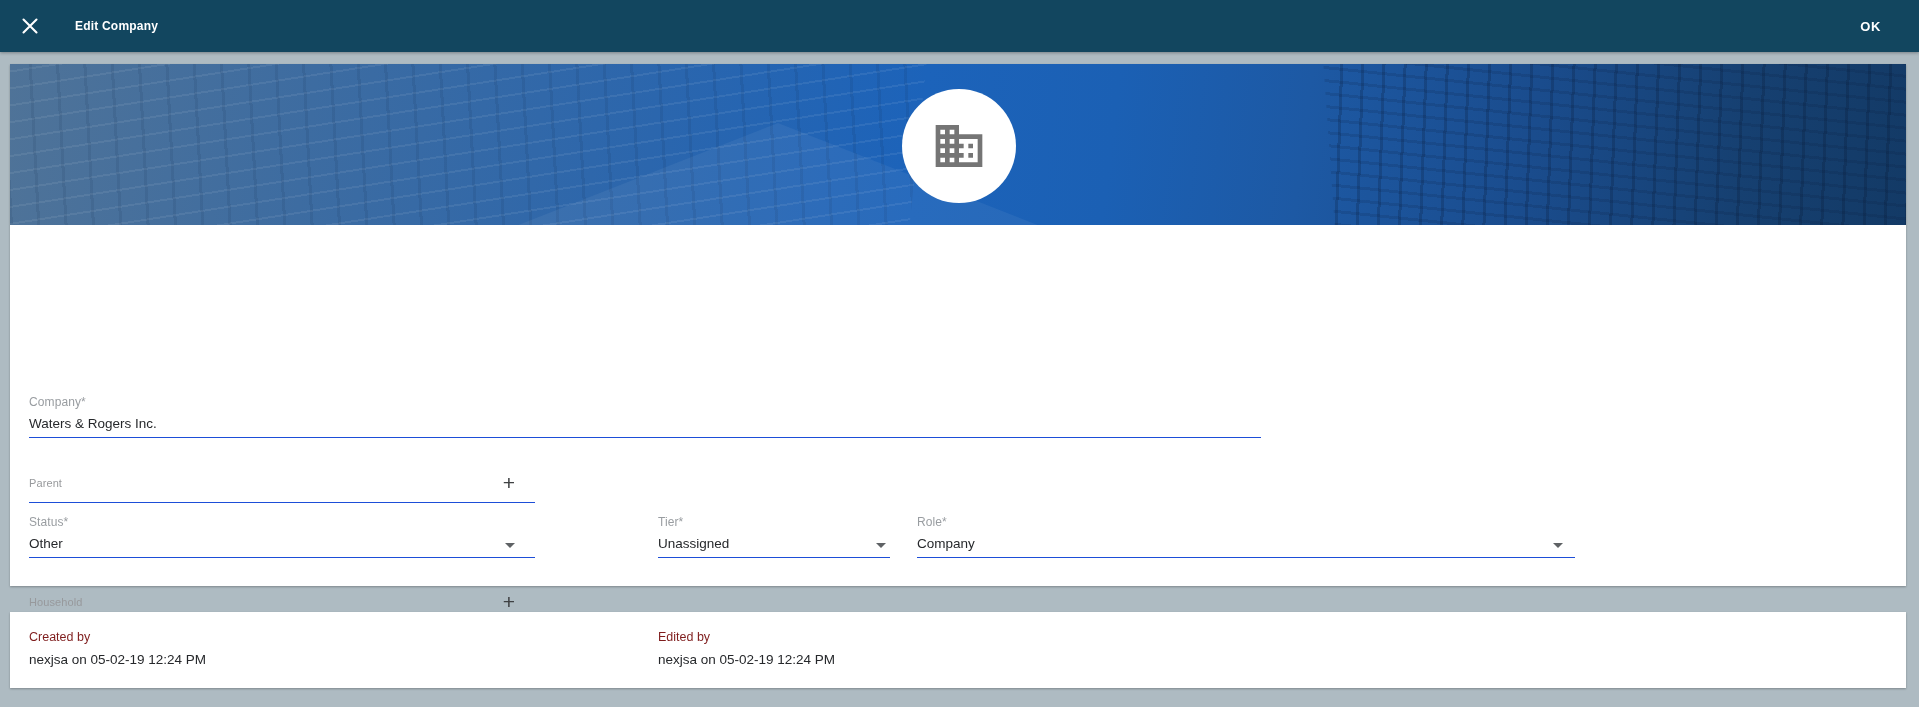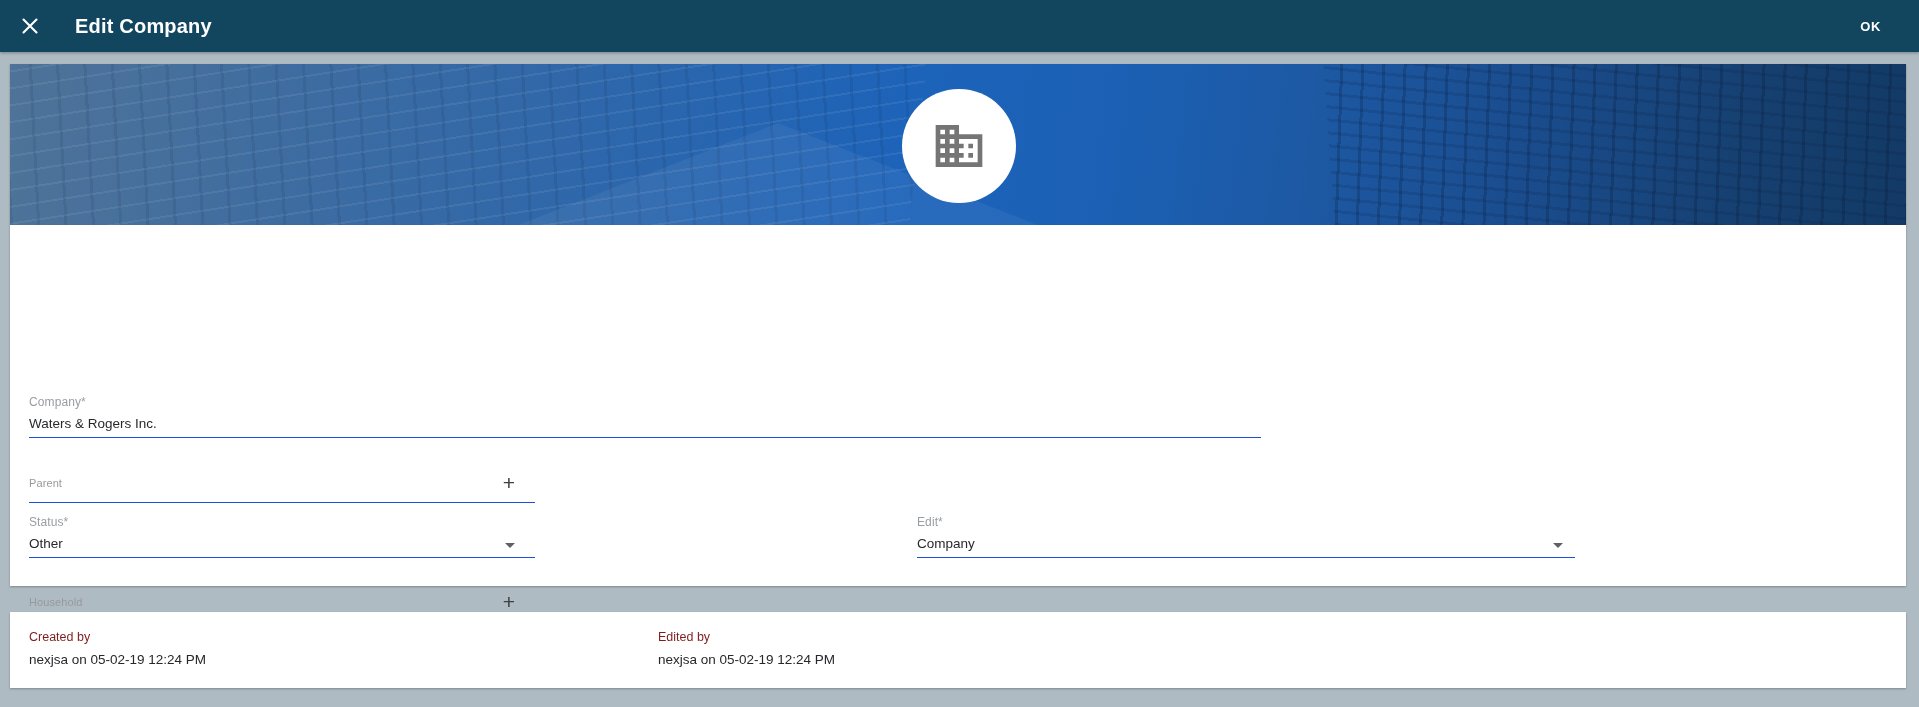--- a/index.html
+++ b/index.html
@@ -17,21 +17,21 @@
     background:#12465f; display:flex; align-items:center;
     box-shadow:0 1px 3px rgba(0,0,0,.3);
     z-index:5;
   }
   .close-btn {
     background:none; border:none; cursor:pointer;
     margin-left:14px; width:32px; height:32px;
     display:flex; align-items:center; justify-content:center;
   }
   .topbar h1 {
-    color:#ffffff; font-size:20px; font-weight:bold;
+    color:#ffffff; font-size:12px; font-weight:bold;
     margin-left:29px; letter-spacing:.2px;
   }
   .ok-btn {
     position:absolute; right:30px; top:0; height:52px;
     background:none; border:none; cursor:pointer;
     color:#ffffff; font-size:13px; font-weight:bold;
     letter-spacing:.6px; padding:4px 8px;
     font-family:"Liberation Sans", sans-serif;
   }
 
@@ -165,23 +165,28 @@
       <span class="flabel-rest">Parent</span>
       <button class="plus" style="right:20px;">+</button>
     </div>
 
     <div class="field f-status">
       <span class="flabel-small">Status*</span>
       <div class="fvalue">Other</div>
       <span class="caret" style="right:20px;"></span>
     </div>
 
+    <div class="field f-tier">
+      <span class="flabel-small">Tier*</span>
+      <div class="fvalue">Unassigned</div>
+      <span class="caret" style="right:4px;"></span>
+    </div>
 
     <div class="field f-type">
-      <span class="flabel-small">Edit*</span>
+      <span class="flabel-small">Role*</span>
       <div class="fvalue">Company</div>
       <span class="caret" style="right:12px;"></span>
     </div>
 
     <div class="field f-household">
       <span class="flabel-rest">Household</span>
       <button class="plus" style="right:20px;">+</button>
     </div>
 
     <div class="field f-role disabled">

